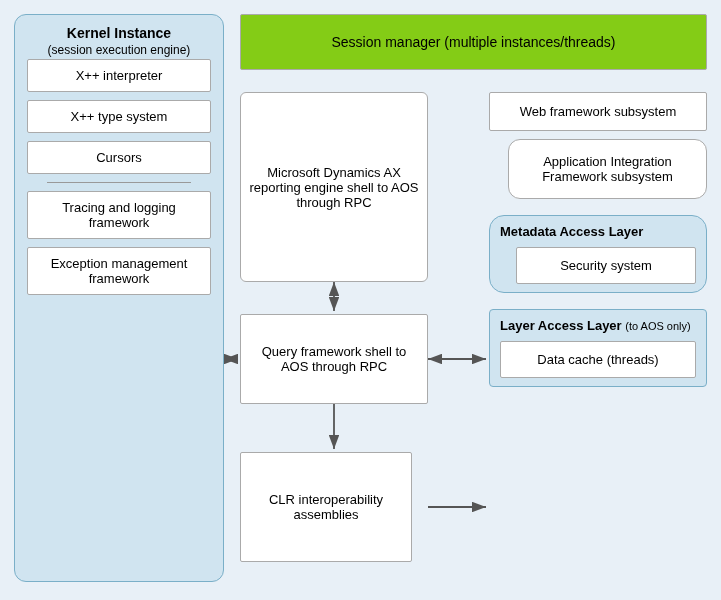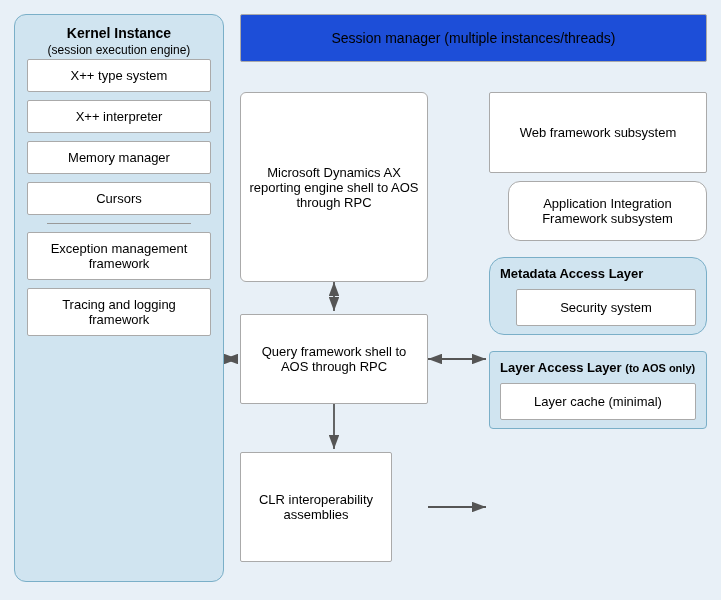--- a/index.html
+++ b/index.html
@@ -70,22 +70,22 @@
       right: 14px;
       height: 568px;
     }
 
     
     .session-box {
       position: absolute;
       top: 0;
       left: 0;
       right: 0;
-      height: 48px;
-      background: #1d4ed8;
+      height: 56px;
+      background: #84cc16;
       border: 1px solid #aaa;
       border-radius: 2px;
       display: flex;
       align-items: center;
       justify-content: center;
       font-size: 14px;
     }
 
     
     .dynamics-box {
@@ -121,21 +121,21 @@
       text-align: center;
       font-size: 13px;
       padding: 20px;
     }
 
     
     .clr-box {
       position: absolute;
       top: 438px;
       left: 0;
-      width: 152px;
+      width: 172px;
       height: 110px;
       background: white;
       border: 1px solid #aaa;
       border-radius: 2px;
       display: flex;
       align-items: center;
       justify-content: center;
       text-align: center;
       font-size: 13px;
       padding: 4px;
@@ -146,21 +146,21 @@
       position: absolute;
       right: 0;
       top: 78px;
       width: 218px;
     }
 
     .web-box {
       background: white;
       border: 1px solid #aaa;
       border-radius: 2px;
-      padding: 32px 10px;
+      padding: 11px 10px;
       text-align: center;
       font-size: 13px;
       margin-bottom: 8px;
     }
 
     .aif-box {
       background: white;
       border: 1px solid #aaa;
       border-radius: 12px;
       padding: 14px 10px;
@@ -205,21 +205,21 @@
     
     .data-layer {
       background: #d0e4f0;
       border: 1.5px solid #7aafc8;
       border-radius: 4px;
       padding: 8px 10px;
     }
 
     .data-layer-subtitle {
       font-size: 11px;
-      font-weight: bold;
+      font-weight: normal;
     }
 
     
     .arrows-svg {
       position: absolute;
       top: 0;
       left: 0;
       width: 100%;
       height: 100%;
       pointer-events: none;
@@ -243,37 +243,34 @@
 </head>
 <body>
 
 <div class="diagram">
 
   <div class="kernel-panel">
     <div class="kernel-title">Kernel Instance</div>
     <div class="kernel-subtitle">(session execution engine)</div>
 
     <div class="kernel-box">
+      <span>X++ interpreter</span>
+    </div>
+    <div class="kernel-box">
       <span>X++ type system</span>
     </div>
     <div class="kernel-box">
-      <span>X++ interpreter</span>
-    </div>
-    <div class="kernel-box">
-      <span>Memory manager</span>
-    </div>
-    <div class="kernel-box">
       <span>Cursors</span>
     </div>
     <hr class="kernel-divider">
     <div class="kernel-box">
+      <span>Tracing and logging framework</span>
+    </div>
+    <div class="kernel-box">
       <span>Exception management framework</span>
-    </div>
-    <div class="kernel-box">
-      <span>Tracing and logging framework</span>
     </div>
   </div>
 
   <div class="main-area">
 
     <div class="session-box">
       <span>Session manager (multiple instances/threads)</span>
     </div>
 
     <div class="dynamics-box">
@@ -304,21 +301,21 @@
           </div>
         </div>
       </div>
 
       <div class="data-layer">
         <div class="layer-title">
           <span>Layer Access Layer</span>
           <span class="data-layer-subtitle">(to AOS only)</span>
         </div>
         <div class="layer-inner-box" style="width:100%;">
-          <span>Layer cache (minimal)</span>
+          <span>Data cache (threads)</span>
         </div>
       </div>
     </div>
 
     <svg class="arrows-svg">
       <defs>
         <marker id="arrowhead" markerWidth="8" markerHeight="6" refX="8" refY="3" orient="auto">
           <polygon points="0 0, 8 3, 0 6" fill="#555"></polygon>
         </marker>
         <marker id="arrowhead-start" markerWidth="8" markerHeight="6" refX="0" refY="3" orient="auto">

